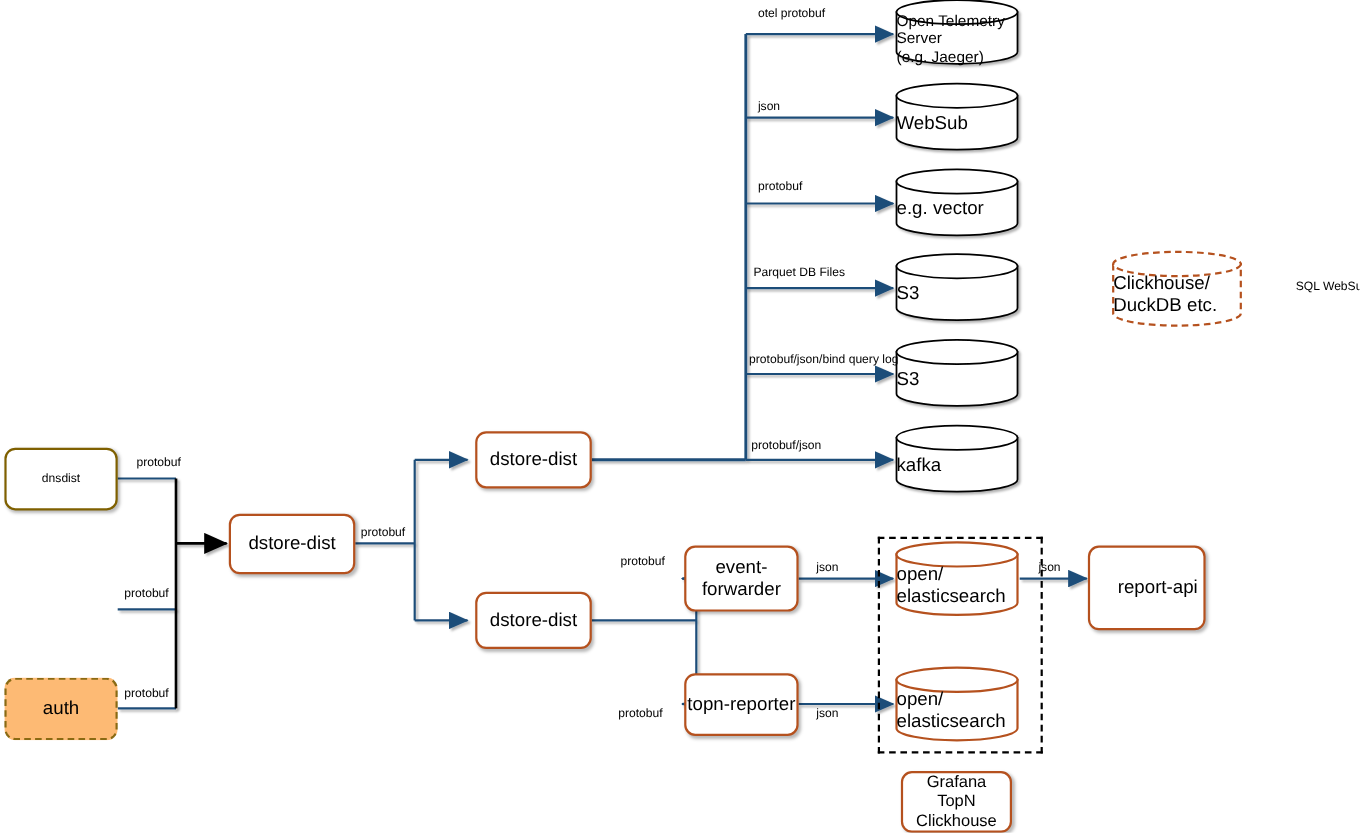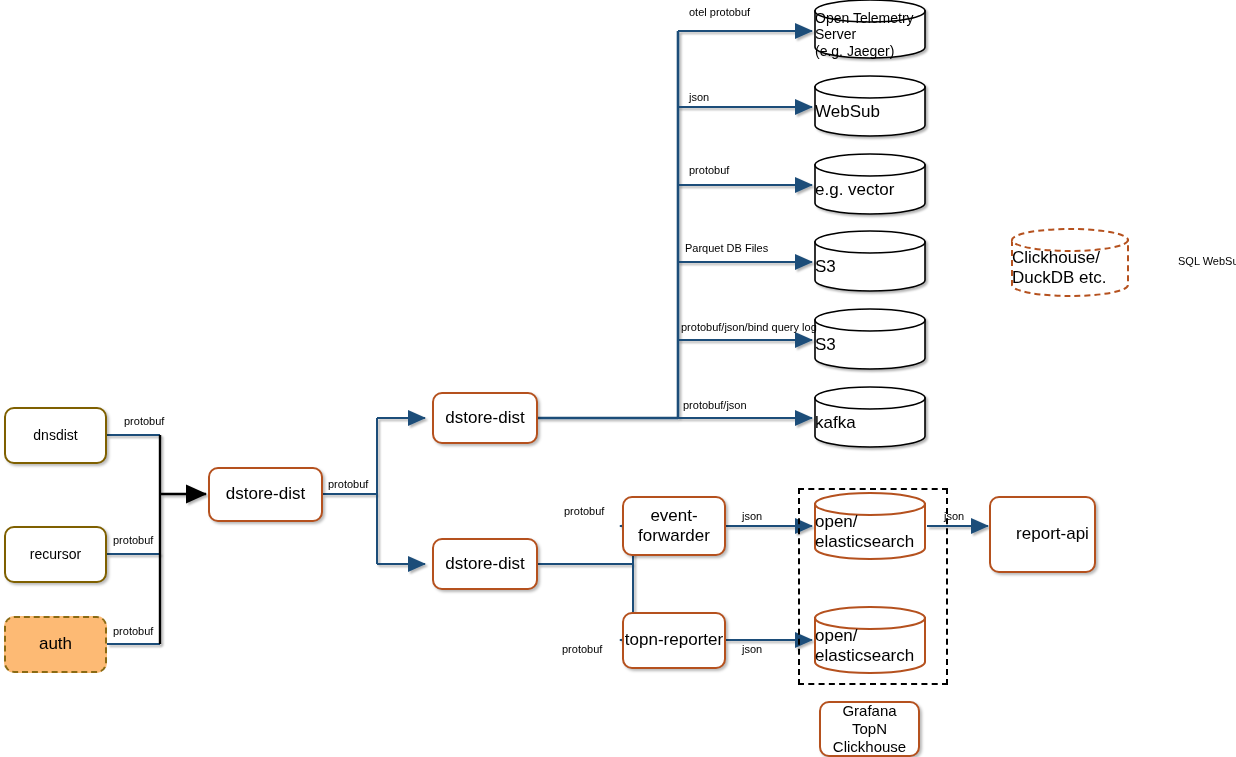--- a/index.html
+++ b/index.html
@@ -4,21 +4,21 @@
 <style>
   html,body{margin:0;padding:0;background:#ffffff;}
   body{width:1236px;height:757px;font-family:"Liberation Sans",sans-serif;overflow:hidden;}
   #stage{position:relative;width:1236px;height:757px;}
   svg#wires{position:absolute;left:0;top:0;width:1236px;height:757px;}
 
   .node{position:absolute;box-sizing:border-box;display:flex;align-items:center;
         justify-content:center;text-align:center;background:#fff;line-height:1.2;color:#000;}
   .rbox{border:2px solid #B5511E;border-radius:10px;font-size:17px;
         box-shadow:2px 2px 3px rgba(0,0,0,.28);}
-  .obox{border:2px solid #7F6000;border-radius:10px;font-size:14px;
+  .obox{border:2px solid #7F6000;border-radius:10px;font-size:11px;
         box-shadow:2px 2px 3px rgba(0,0,0,.28);}
   .dashbox{border:2px dashed #8A6A13;border-radius:10px;font-size:17px;background:#fdba74;}
   .dashgroup{position:absolute;border:2px dashed #000;background:transparent;}
 
   .cyl{position:absolute;}
   .cyl .lbl{position:absolute;left:0;right:0;top:50%;transform:translateY(-50%);
             font-size:17px;color:#000;line-height:1.18;z-index:3;}
   .cyl.small .lbl{font-size:14px;}
 
   .elabel{position:absolute;font-size:11px;color:#000;white-space:nowrap;
@@ -187,23 +187,20 @@
       <span>elasticsearch</span>
     </div>
   </div>
 
   <div class="dashgroup" style="left:798px;top:488px;width:146px;height:193px;"></div>
 
   <div class="node obox" style="left:4px;top:407px;width:103px;height:57px;">
     <span>dnsdist</span>
   </div>
 
-  <div class="node obox" style="left:4px;top:526px;width:103px;height:57px;">
-    <span>recursor</span>
-  </div>
 
   <div class="node dashbox" style="left:4px;top:616px;width:103px;height:57px;">
     <span>auth</span>
   </div>
 
   <div class="node rbox" style="left:208px;top:467px;width:115px;height:55px;">
     <span>dstore-dist</span>
   </div>
 
   <div class="node rbox" style="left:432px;top:392px;width:106px;height:52px;">

